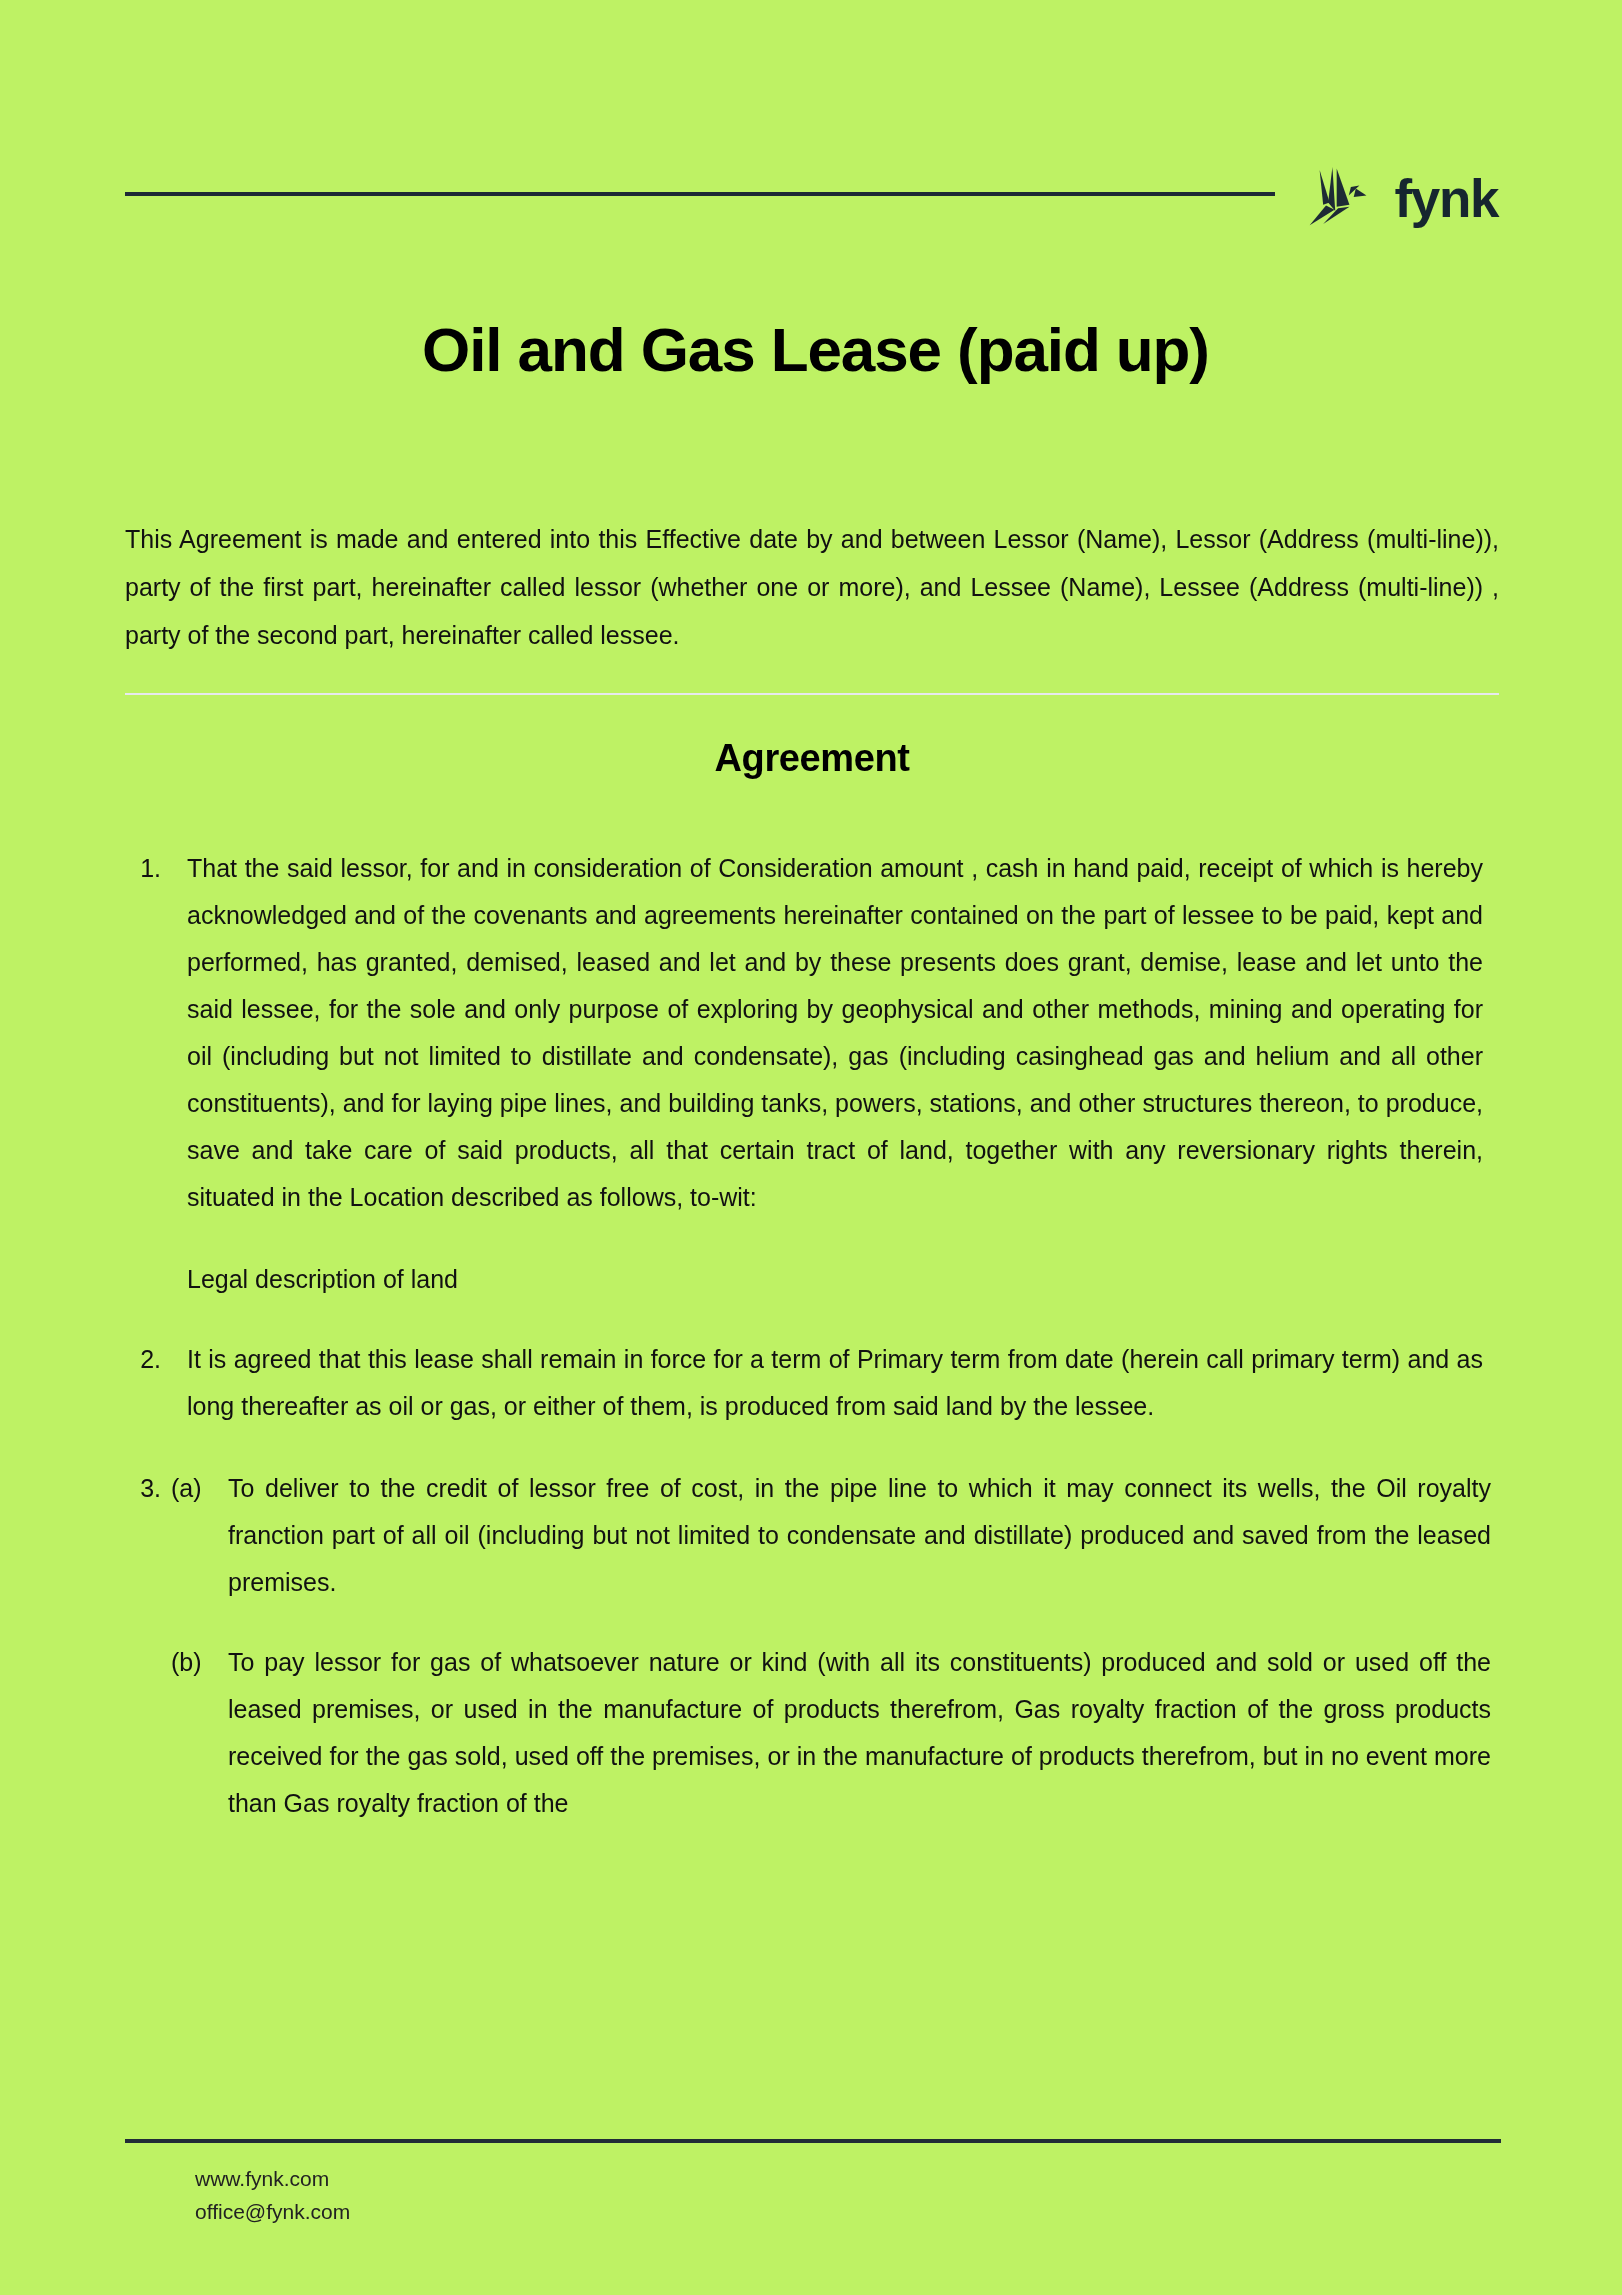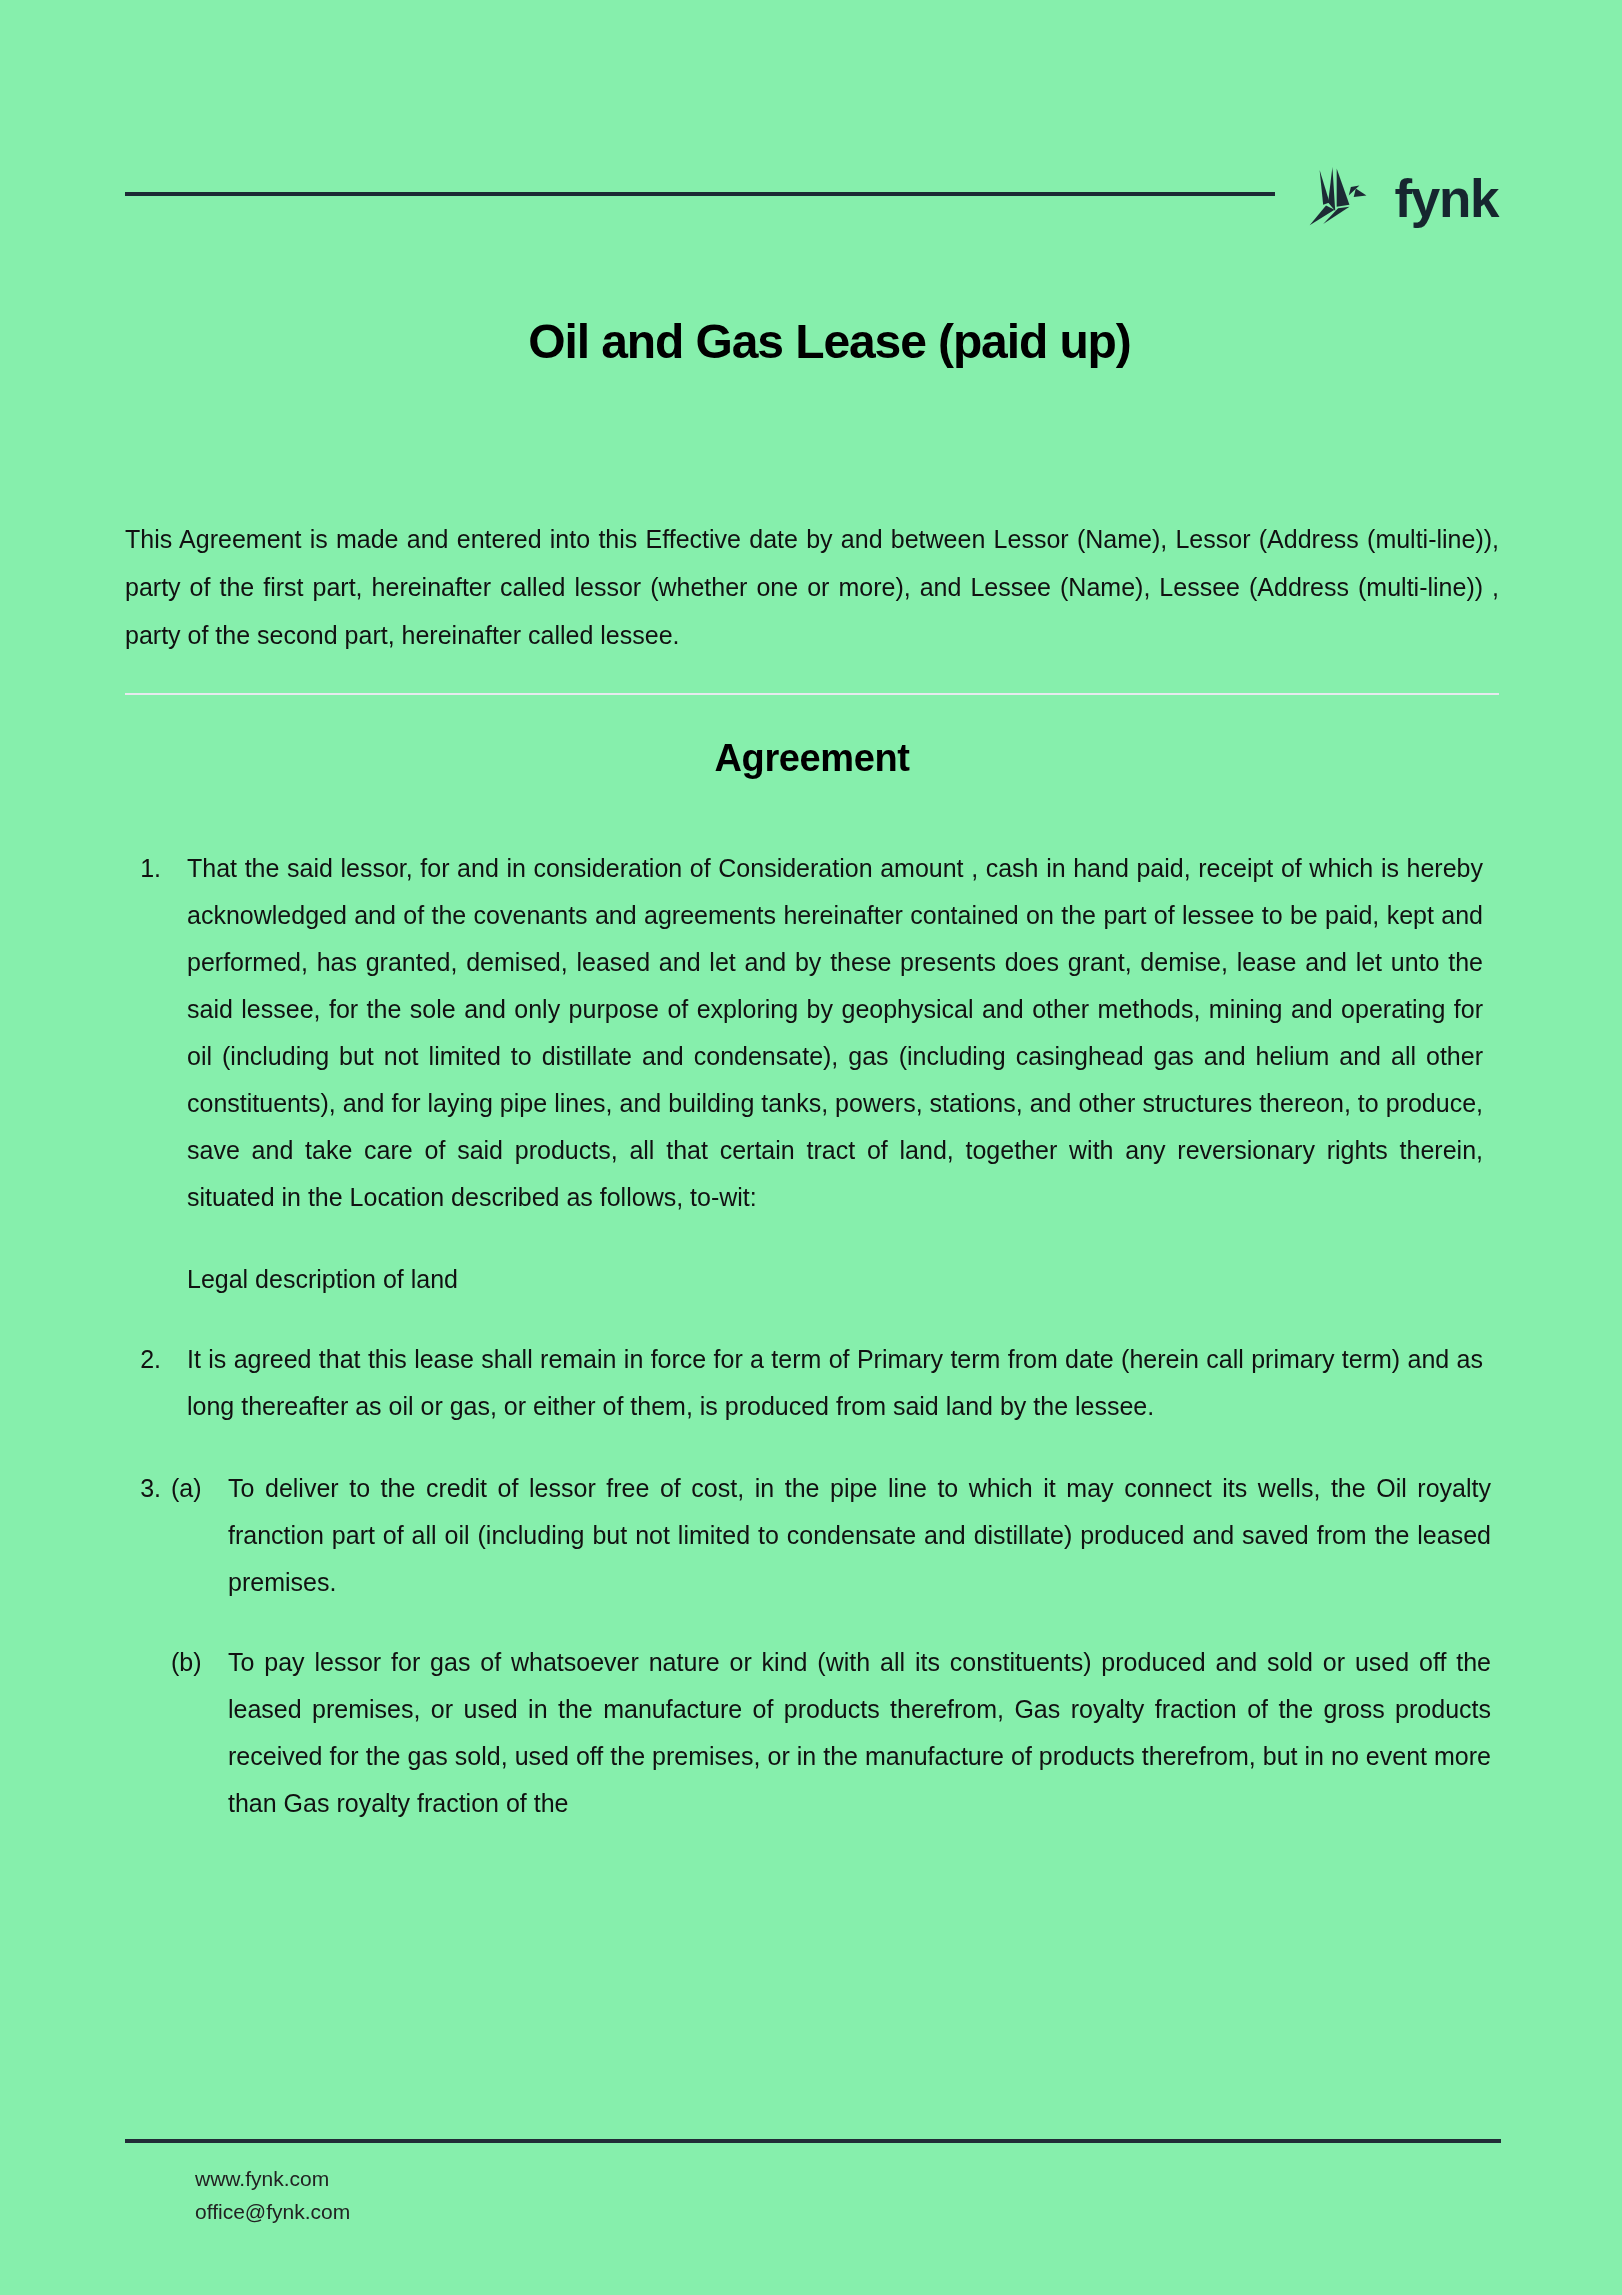--- a/index.html
+++ b/index.html
@@ -8,21 +8,21 @@
     background: #ffffff;
   }
   body {
     font-family: "Liberation Sans", sans-serif;
     color: #111111;
   }
   .page {
     position: relative;
     width: 1623px;
     height: 2296px;
-    background: #86efac;
+    background: #bef264;
     box-sizing: border-box;
     overflow: hidden;
   }
 
   
   .header {
     position: absolute;
     left: 125px;
     top: 145px;
     width: 1373px;
@@ -56,25 +56,25 @@
     letter-spacing: -1.4px;
     color: #16262f;
     line-height: 1;
     position: relative;
     top: 3.6px;
   }
 
   
   .doc-title {
     position: absolute;
-    left: 143px;
+    left: 129px;
     top: 315px;
     width: 1373px;
     text-align: center;
-    font-size: 48px;
+    font-size: 62px;
     font-weight: 700;
     letter-spacing: -1.1px;
     color: #000000;
     line-height: 1.12;
   }
 
   
   .intro {
     position: absolute;
     left: 125px;

